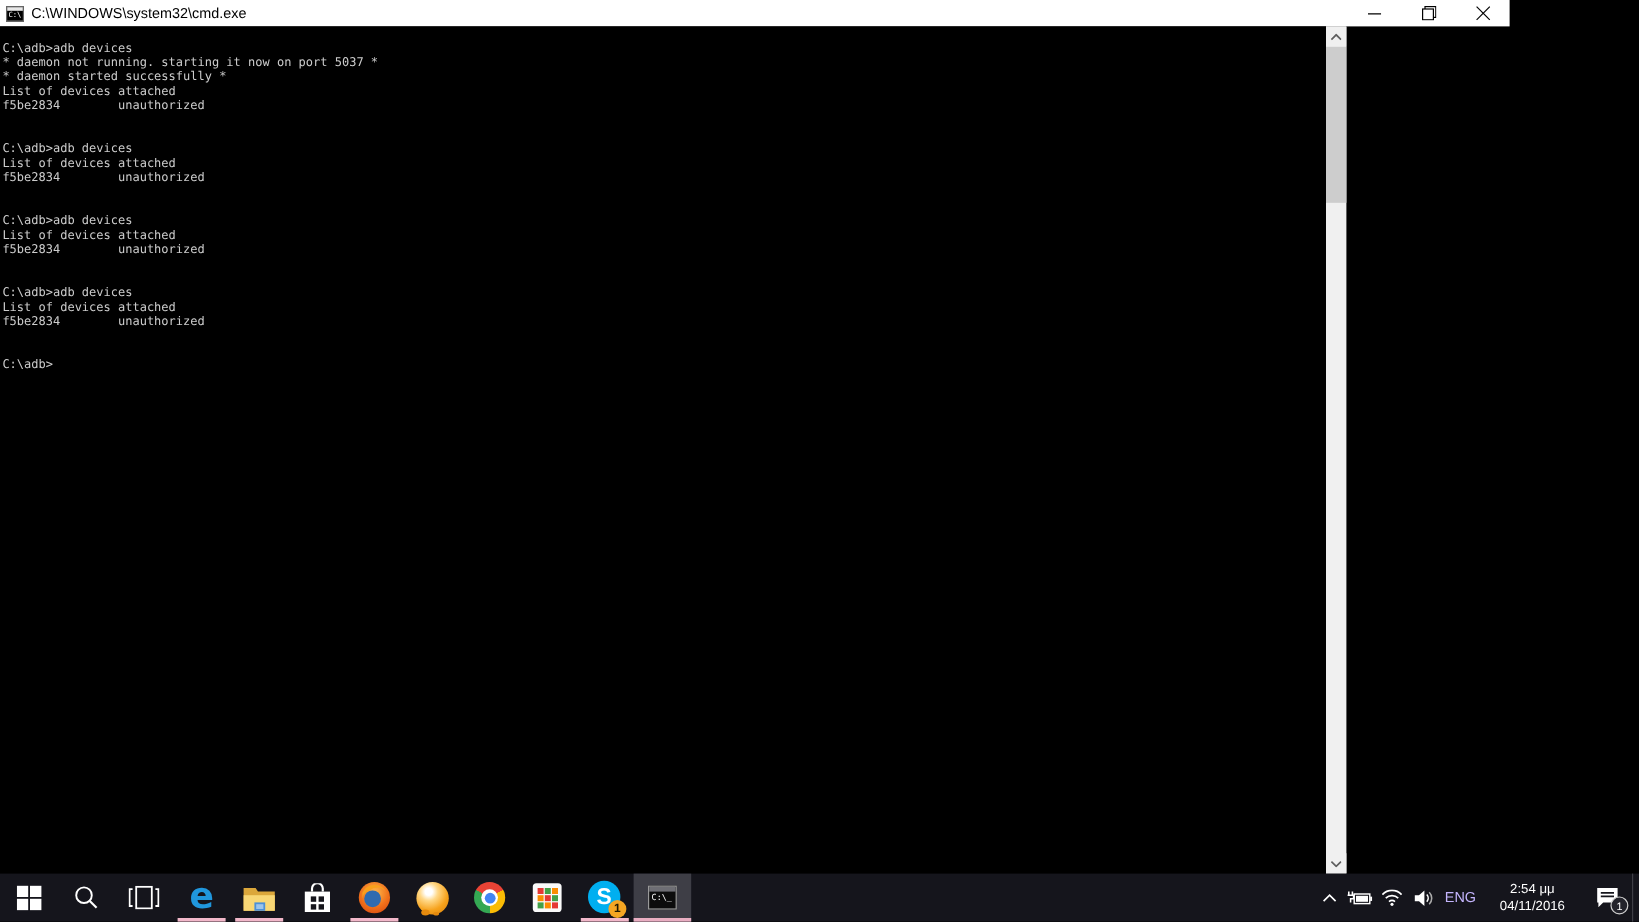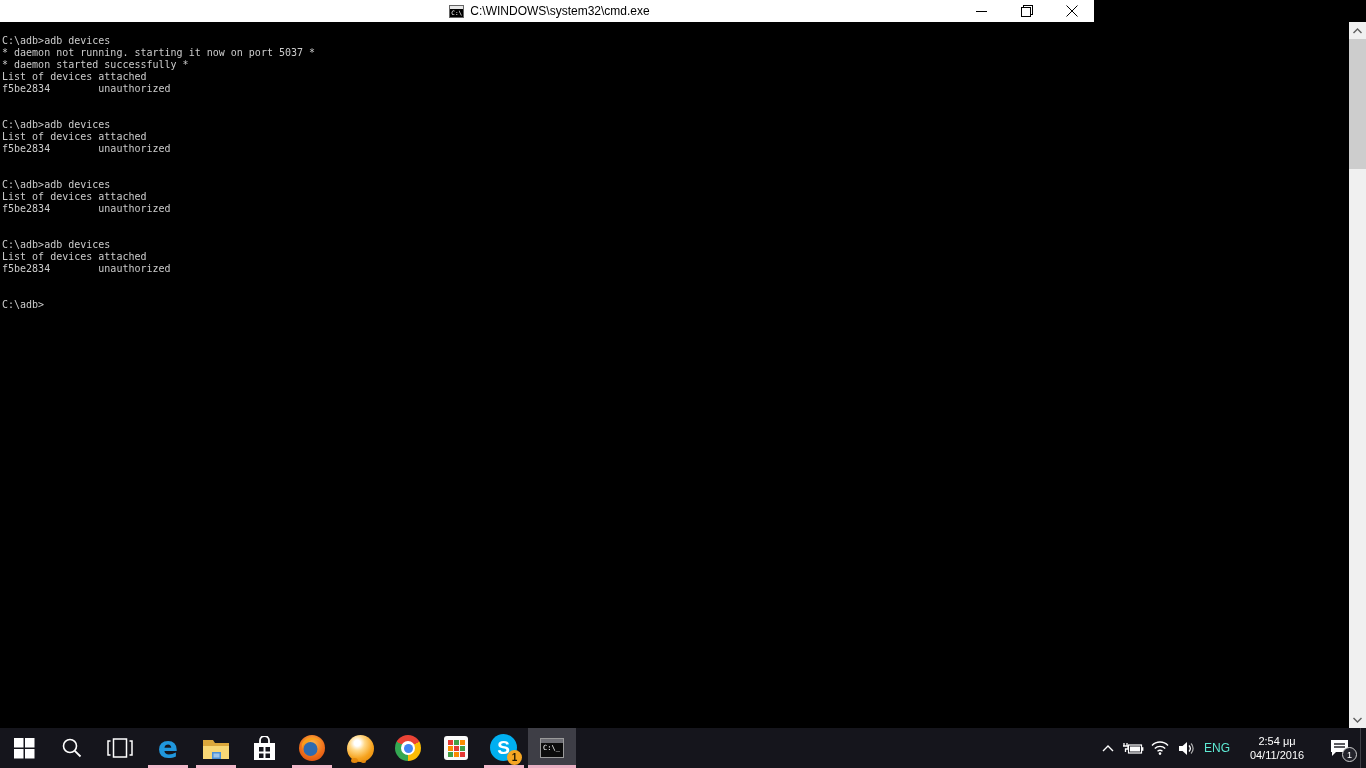--- a/index.html
+++ b/index.html
@@ -1,29 +1,29 @@
 <!DOCTYPE html>
 <html><head>
 <meta charset="utf-8">
 <style>
   * { margin:0; padding:0; box-sizing:border-box; }
   html,body { width:1366px; height:768px; overflow:hidden; background:#000; font-family:"Liberation Sans", sans-serif; }
 
   
-  .titlebar { position:absolute; top:0; left:0; width:1094px; height:22px; background:#ffffff; display:flex; align-items:center;justify-content:center; }
+  .titlebar { position:absolute; top:0; left:0; width:1258px; height:22px; background:#ffffff; display:flex; align-items:center; }
   .cmd-ico { width:15px; height:13px; margin-left:5px; background:#000; border:1px solid #666; position:relative; flex:none; }
   .cmd-ico::before { content:""; position:absolute; top:0; left:0; right:0; height:3px; background:#e8e8e8; }
   .cmd-ico::after { content:"C:\\"; position:absolute; top:3px; left:1px; color:#fff; font-size:6px; line-height:7px; font-family:"DejaVu Sans Mono", monospace; }
   .title-text { font-size:12px; color:#000; margin-left:6px; white-space:nowrap; }
   .win-controls { position:absolute; right:0; top:0; height:22px; display:flex; }
   .win-btn { width:45px; height:22px; display:flex; align-items:center; justify-content:center; }
   .win-btn svg { display:block; }
 
   
-  .console { position:absolute; top:22px; left:0; width:1366px; height:706px; background:#000000; }
+  .console { position:absolute; top:22px; left:0; width:1122px; height:706px; background:#000000; }
   .console pre { font-family:"DejaVu Sans Mono", monospace; font-size:10px; line-height:12px; color:#cccccc; padding:13px 2px 0 2px; white-space:pre; }
 
   
   .scrollbar { position:absolute; top:0; right:0; width:17px; height:706px; background:#f0f0f0; }
   .sb-arrow { position:absolute; left:0; width:17px; height:17px; display:flex; align-items:center; justify-content:center; background:#f0f0f0; }
   .sb-up { top:0; } .sb-down { bottom:0; }
   .sb-thumb { position:absolute; top:17px; left:0; width:17px; height:130px; background:#cdcdcd; }
 
   
   .taskbar { position:absolute; left:0; top:728px; width:1366px; height:40px; background:#15151c; display:flex; align-items:stretch; }
@@ -43,21 +43,21 @@
   .skype-wrap { position:relative; width:28px; height:28px; }
   .skype-circle { width:27px; height:27px; border-radius:50%; background:#00aff0; color:#fff; font-weight:bold; font-size:19px; display:flex; align-items:center; justify-content:center; }
   .skype-badge { position:absolute; right:-4px; bottom:-3px; width:15px; height:15px; border-radius:50%; background:#f5a623; color:#241a00; font-size:10px; font-weight:bold; display:flex; align-items:center; justify-content:center; }
   .cmd-task-ico { width:24px; height:20px; background:#0c0c0c; border:1px solid #9a9a9a; position:relative; }
   .cmd-task-ico::before { content:""; position:absolute; top:0; left:0; right:0; height:4px; background:#6e6e74; }
   .cmd-task-ico::after { content:"C:\\_"; position:absolute; top:5px; left:2px; color:#fff; font-size:7px; line-height:8px; font-family:"DejaVu Sans Mono", monospace; }
 
   
   .tray { position:absolute; right:7px; top:0; height:40px; display:flex; align-items:center; }
   .tray-item { height:40px; display:flex; align-items:center; justify-content:center; }
-  .lang { color:#5eead4; font-size:12px; width:36px; }
+  .lang { color:#c4b5fd; font-size:12px; width:36px; }
   .clock { color:#fff; font-size:11px; line-height:14px; text-align:center; width:84px; }
   .action-wrap { position:relative; width:40px; }
   .ac-badge { position:absolute; right:2px; bottom:6px; width:15px; height:15px; border-radius:50%; background:#23232b; border:1.5px solid #cfcfcf; color:#fff; font-size:9px; display:flex; align-items:center; justify-content:center; }
   .show-desktop { position:absolute; right:0; top:0; width:6px; height:40px; border-left:1px solid #3f3f46; }
 </style>
 </head>
 <body>
 
 <div>
 

